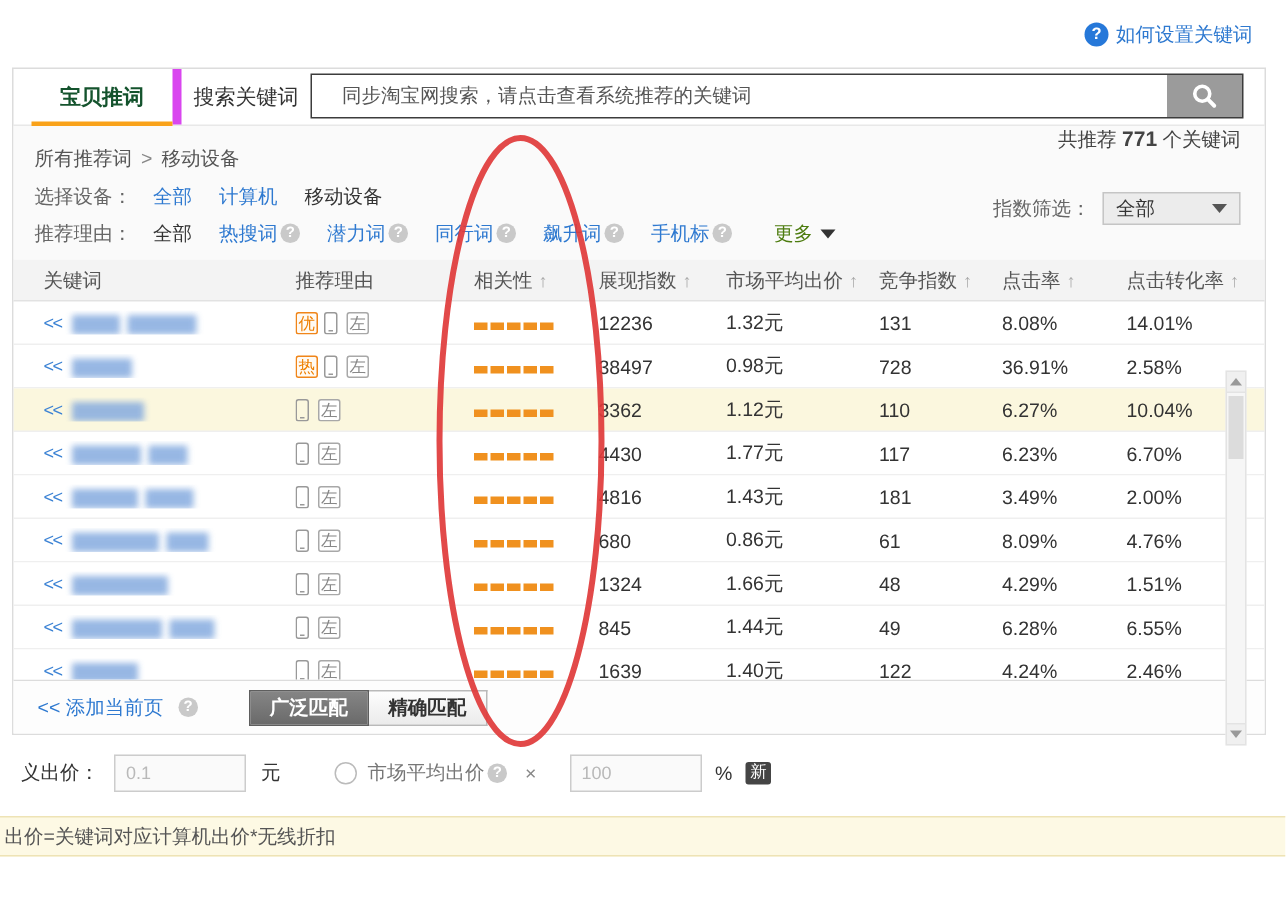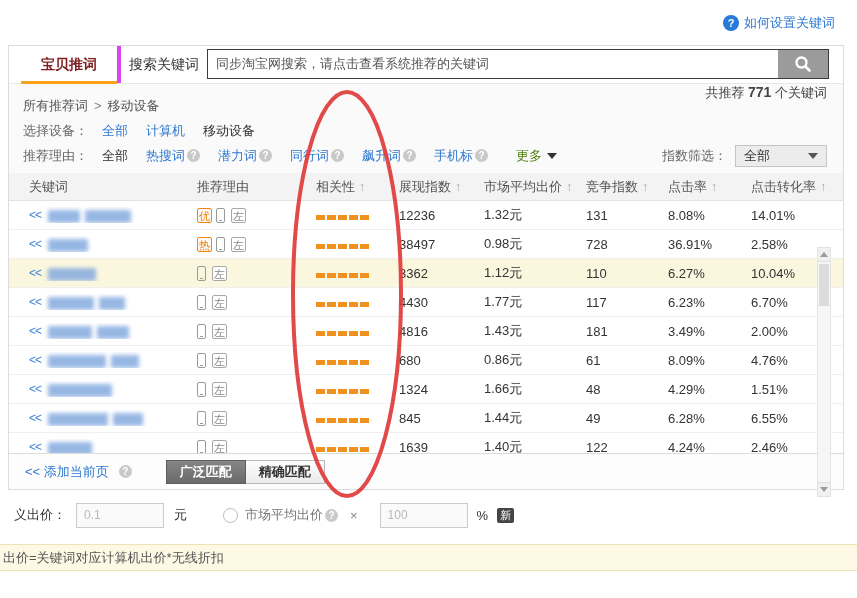--- a/index.html
+++ b/index.html
@@ -15,41 +15,41 @@
   
   .help-link { position:absolute; top:14px; right:22px; display:flex; align-items:center; gap:5px; color:#2e79d0; font-size:13px; cursor:pointer; }
   .q-blue { display:inline-block; width:16px; height:16px; border-radius:50%; background:#2678d9; color:#fff; font-size:11px; font-weight:bold; text-align:center; line-height:16px; }
 
   
   .panel { position:absolute; left:8px; top:45px; width:836px; height:445px; border:1px solid #dcdcdc; background:#fff; }
 
   
   .tabs-row { height:38px; display:flex; align-items:stretch; border-bottom:1px solid #e8e8e8; padding-left:12px; }
   .tab { display:flex; align-items:center; justify-content:center; font-size:14px; position:relative; cursor:pointer; }
-  .tab-active { width:100px; color:#7f1d1d; font-weight:bold; border-right:4px solid #d946ef; }
+  .tab-active { width:100px; color:#14532d; font-weight:bold; border-right:6px solid #d946ef; }
   .tab-active::after { content:""; position:absolute; left:0; right:0; bottom:-1px; height:3px; background:#f9a21a; }
   .tab-plain { width:86px; color:#333; }
-  .search-wrap { flex:1; margin:3px 14px 4px 0; display:flex; border:1px solid #3c3c3c; background:#fff; }
+  .search-wrap { flex:1; margin:3px 14px 4px 0; display:flex; border:1px solid #3c3c3c; background:#fff;padding-left:12px; }
   .search-input { flex:1; border:none; outline:none; padding:0 8px; font-size:13px; color:#555; font-family:inherit; }
   .search-btn { width:50px; background:#9b9b9b; border:none; display:flex; align-items:center; justify-content:center; cursor:pointer; }
 
   
   .filter-area { position:relative; height:89px; background:#fafafa; padding:9px 16px 0 14px; }
   .f-row { display:flex; align-items:center; height:25px; font-size:13px; }
   .f-label { color:#666; margin-right:14px; }
   .crumb { color:#555; }
   .crumb .sep { margin:0 6px; color:#888; }
   .total { position:absolute; right:16px; top:0; color:#444; }
   .total b { font-size:14px; }
   .lnk { color:#2e79d0; margin-right:18px; cursor:pointer; text-decoration:none; display:inline-flex; align-items:center; }
   .sel-opt { color:#333; margin-right:18px; }
   .q-gray { display:inline-block; width:13px; height:13px; border-radius:50%; background:#c9c9c9; color:#fff; font-size:10px; font-weight:bold; text-align:center; line-height:13px; margin-left:2px; }
   .more { color:#4d7c0f; margin-left:10px; display:inline-flex; align-items:center; cursor:pointer; }
   .caret-down { display:inline-block; width:0; height:0; border-left:5px solid transparent; border-right:5px solid transparent; border-top:6px solid #333; margin-left:5px; }
-  .index-filter { position:absolute; right:16px; top:61px; display:flex; align-items:center; }
+  .index-filter { position:absolute; right:16px; top:44px; display:flex; align-items:center; }
   .index-filter .f-label { margin-right:8px; }
   .select-box { width:92px; height:22px; border:1px solid #c5c5c5; background:#ececec; display:flex; align-items:center; justify-content:space-between; padding:0 8px; cursor:pointer; color:#333; }
   .select-box .caret-down { border-top-color:#555; margin-left:0; }
 
   
   .grid { display:grid; grid-template-columns:168px 119px 83px 85px 102px 82px 83px 1fr; padding-left:20px; align-items:center; }
   .table-header { height:28px; background:#f3f3f3; border-bottom:1px solid #e2e2e2; color:#555; }
   .sort-arrow { color:#a6a6a6; margin-left:4px; font-size:12px; }
   .table-body { position:relative; height:252px; overflow:hidden; }
   .tr { height:29px; border-bottom:1px solid #efefef; background:#fff; }

